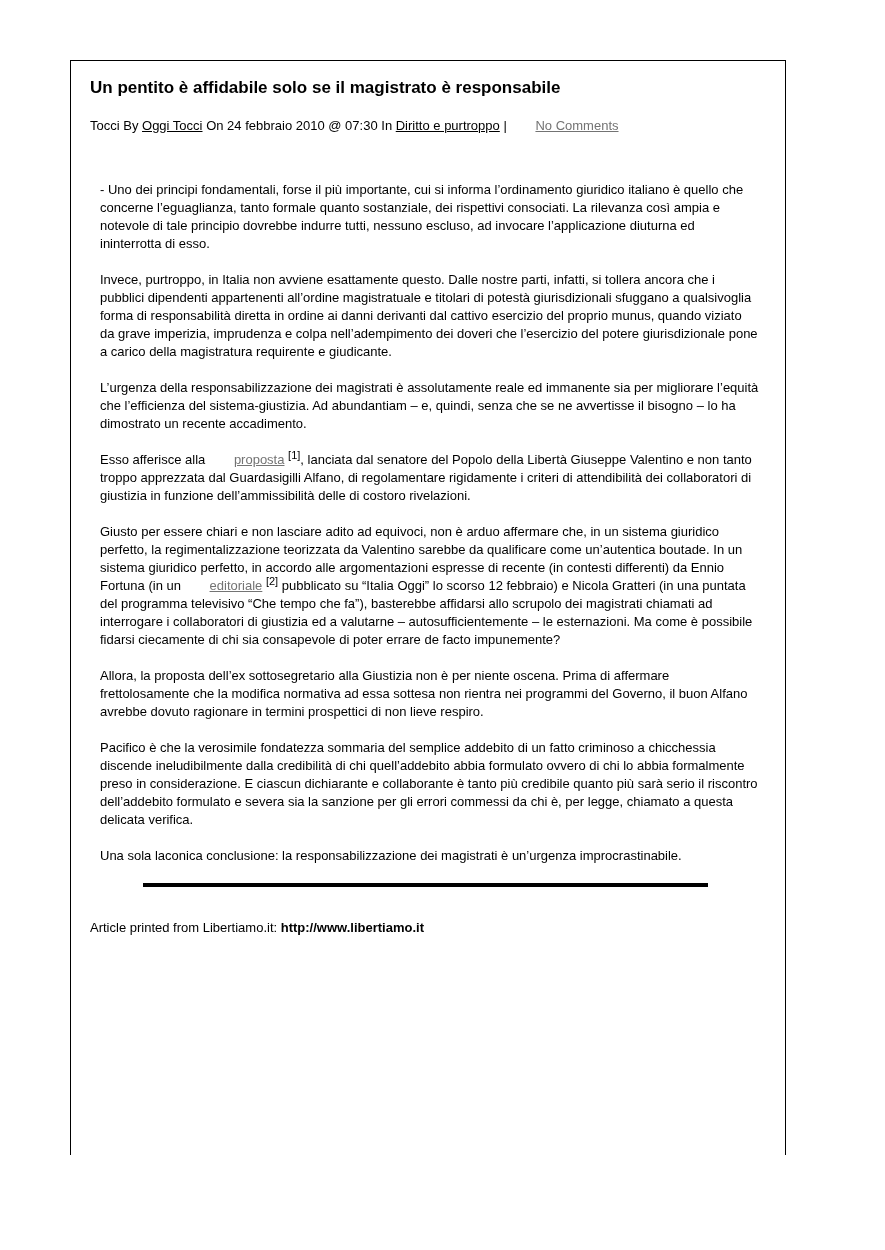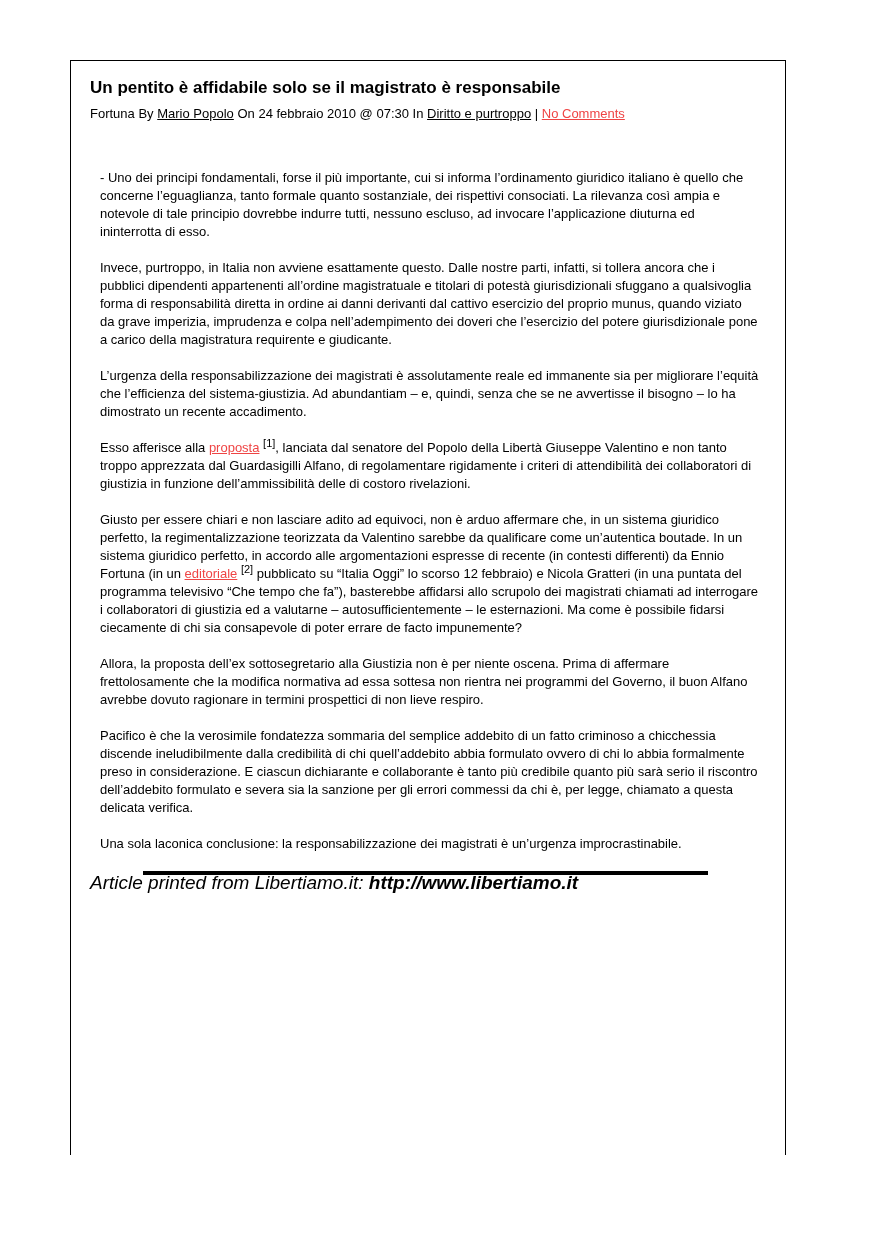--- a/index.html
+++ b/index.html
@@ -28,32 +28,32 @@
     width: 716px;
     min-height: 1095px;
     border: 1px solid #000000;
     border-bottom: 0;
     padding: 16px 24px 10px 19px;
   }
 
   .article-title {
     font-size: 17px;
     font-weight: bold;
-    margin: 0 0 7px 0;
+    margin: 0 0 19px 0;
     line-height: 22px;
   }
 
   .byline {
     font-size: 13px;
     line-height: 16px;
   }
   .byline a { white-space: nowrap; }
 
   .plain-link { color: #000000; text-decoration: underline; }
-  .blue-link  { color: #ef4444; text-decoration: underline; }
+  .blue-link  { color: #737373; text-decoration: underline; margin-left: 25px; }
 
   .article-body {
     margin: 47px 2px 0 10px;
     font-size: 13px;
     line-height: 18px;
   }
   .article-body p { margin: 0 0 18px 0; }
 
   sup.fn {
     font-size: 11px;
@@ -61,39 +61,39 @@
   }
 
   .footer-rule {
     height: 4px;
     background: #000000;
     width: 565px;
     margin: 17px auto 0 auto;
   }
 
   .printed-from {
-    font-size: 19px;
+    font-size: 13px;
+    margin-top: 33px;
     line-height: 16px;
-    font-style: italic;
   }
   .printed-from .url { font-weight: bold; }
 </style>
 </head>
 <body>
 
 <div class="page">
 
 
   <div class="article-box">
 
     <h1 class="article-title">Un pentito è affidabile solo se il magistrato è responsabile</h1>
 
     <div class="byline">
-      <span>Fortuna By</span>
-      <a href="#" class="plain-link">Mario Popolo</a>
+      <span>Tocci By</span>
+      <a href="#" class="plain-link">Oggi Tocci</a>
       <span>On</span>
       <span>24 febbraio 2010 @ 07:30</span>
       <span>In</span>
       <a href="#" class="plain-link">Diritto e purtroppo</a>
       <span>|</span>
       <a href="#" class="blue-link">No Comments</a>
     </div>
 
     <div class="article-body" id="article-body">
         <p><span>- Uno dei principi fondamentali, forse il più importante, cui si informa l’ordinamento giuridico italiano è quello che concerne l’eguaglianza, tanto formale quanto sostanziale, dei rispettivi consociati. La rilevanza così ampia e notevole di tale principio dovrebbe indurre tutti, nessuno escluso, ad invocare l’applicazione diuturna ed ininterrotta di esso.</span></p>

